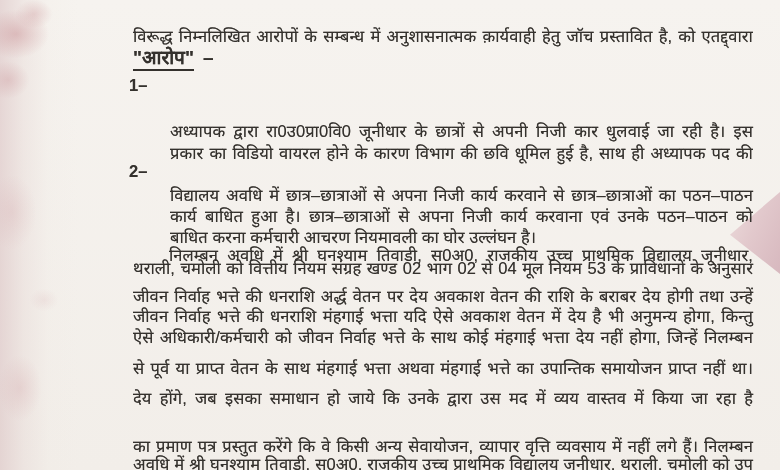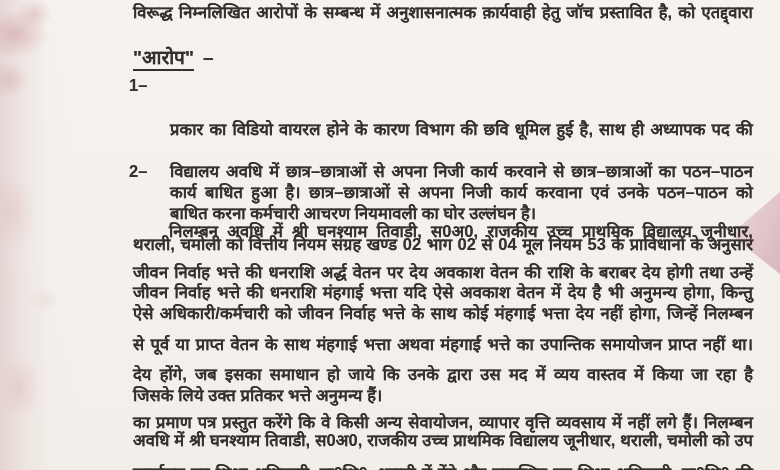--- a/index.html
+++ b/index.html
@@ -23,24 +23,25 @@
   }
   
   .fold{
     position:absolute;right:0;top:192px;width:50px;height:82px;
     clip-path:polygon(100% 0,100% 100%,0 52%);
     background:linear-gradient(115deg,#ecd9da 0%,#dfc2c7 45%,#d2aeb6 100%);
     opacity:.85;
   }
   .ln{
     position:absolute;left:133px;width:620px;
-    font-size:16.5px;line-height:20px;font-weight:700;
+    font-size:16.5px;line-height:20px;font-weight:400;
     text-align:justify;text-align-last:justify;
     white-space:nowrap0; letter-spacing:.1px;
     text-shadow:0 0 .5px rgba(52,49,45,.55);
+    margin-top:24px;
   }
   .ln.endline{text-align-last:left;}
   .ln.charge{left:170px;width:583px;}
   .ln.indent{text-indent:36px;}
   .num{
     position:absolute;left:129px;width:34px;
     font-size:16.5px;line-height:20px;font-weight:600;
     text-shadow:0 0 .5px rgba(52,49,45,.55);
   }
   .heading{
@@ -58,33 +59,33 @@
 
   <div class="fold"></div>
 
   <div class="ln" style="top:2px">विरूद्ध निम्नलिखित आरोपों के सम्बन्ध में अनुशासनात्मक क़ार्यवाही हेतु जॉच प्रस्तावित है, को एतद्द्वारा</div>
 
   <div class="heading">
     <span class="u">"आरोप"</span><span class="dash">–</span>
   </div>
 
   <div class="num" style="top:75px">1–</div>
+  <div class="ln charge" style="top:97px">अध्यापक द्वारा रा0उ0प्रा0वि0 जूनीधार के छात्रों से अपनी निजी कार धुलवाई जा रही है। इस</div>
   <div class="ln charge" style="top:119px">प्रकार का विडियो वायरल होने के कारण विभाग की छवि धूमिल हुई है, साथ ही अध्यापक पद की</div>
 
   <div class="num" style="top:161px">2–</div>
   <div class="ln charge" style="top:161px">विद्यालय अवधि में छात्र–छात्राओं से अपना निजी कार्य करवाने से छात्र–छात्राओं का पठन–पाठन</div>
   <div class="ln charge" style="top:182px">कार्य बाधित हुआ है। छात्र–छात्राओं से अपना निजी कार्य करवाना एवं उनके पठन–पाठन को</div>
   <div class="ln charge endline" style="top:203px">बाधित करना कर्मचारी आचरण नियमावली का घोर उल्लंघन है।</div>
 
   <div class="ln indent" style="top:221px">निलम्बन अवधि में श्री घनश्याम तिवाडी, स0अ0, राजकीय उच्च प्राथमिक विद्यालय जूनीधार,</div>
   <div class="ln" style="top:234px">थराली, चमोली को वित्तीय नियम संग्रह खण्ड 02 भाग 02 से 04 मूल नियम 53 के प्राविधानों के अनुसार</div>
   <div class="ln" style="top:262px">जीवन निर्वाह भत्ते की धनराशि अर्द्ध वेतन पर देय अवकाश वेतन की राशि के बराबर देय होगी तथा उन्हें</div>
   <div class="ln" style="top:282px">जीवन निर्वाह भत्ते की धनराशि मंहगाई भत्ता यदि ऐसे अवकाश वेतन में देय है भी अनुमन्य होगा, किन्तु</div>
   <div class="ln" style="top:303px">ऐसे अधिकारी/कर्मचारी को जीवन निर्वाह भत्ते के साथ कोई मंहगाई भत्ता देय नहीं होगा, जिन्हें निलम्बन</div>
   <div class="ln" style="top:334px">से पूर्व या प्राप्त वेतन के साथ मंहगाई भत्ता अथवा मंहगाई भत्ते का उपान्तिक समायोजन प्राप्त नहीं था।</div>
   <div class="ln" style="top:364px">देय होंगे, जब इसका समाधान हो जाये कि उनके द्वारा उस मद में व्यय वास्तव में किया जा रहा है</div>
-  <div class="ln endline" style="top:385px">जिसके लिये उक्त प्रतिकर भत्ते अनुमन्य हैं।</div>
 
   <div class="ln" style="top:412px">का प्रमाण पत्र प्रस्तुत करेंगे कि वे किसी अन्य सेवायोजन, व्यापार वृत्ति व्यवसाय में नहीं लगे हैं। निलम्बन</div>
   <div class="ln" style="top:430px">अवधि में श्री घनश्याम तिवाडी, स0अ0, राजकीय उच्च प्राथमिक विद्यालय जूनीधार, थराली, चमोली को उप</div>
   <div class="ln" style="top:463px">कार्यालय उप शिक्षा अधिकारी, प्रा0शि0, थराली में देंगे और सम्बन्धित उप शिक्षा अधिकारी, प्रा0शि0 की</div>
 
 </div>
 
 </body></html>

